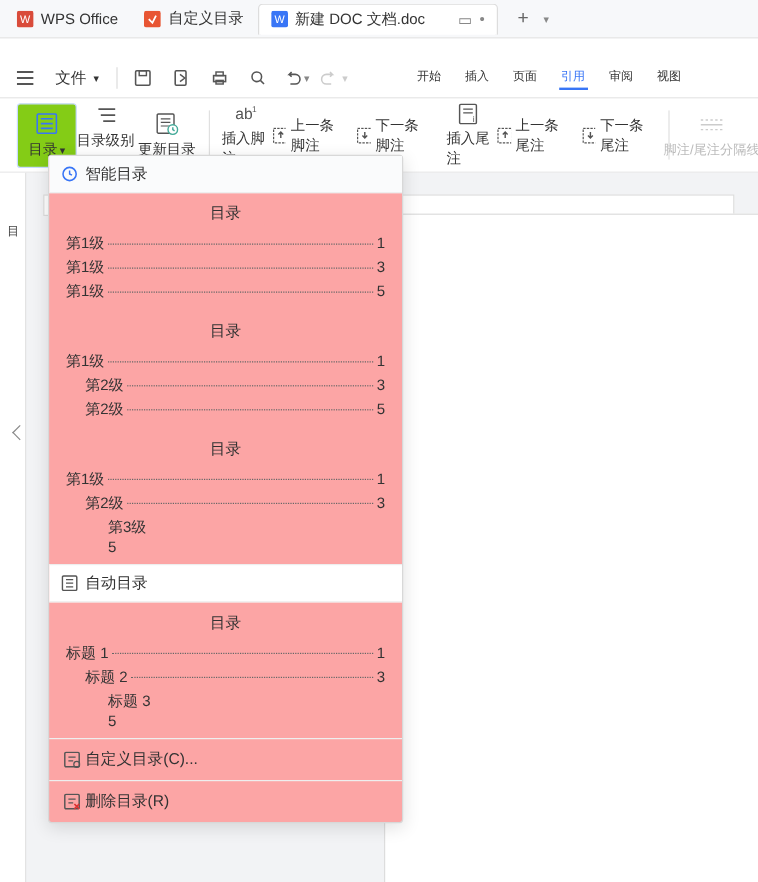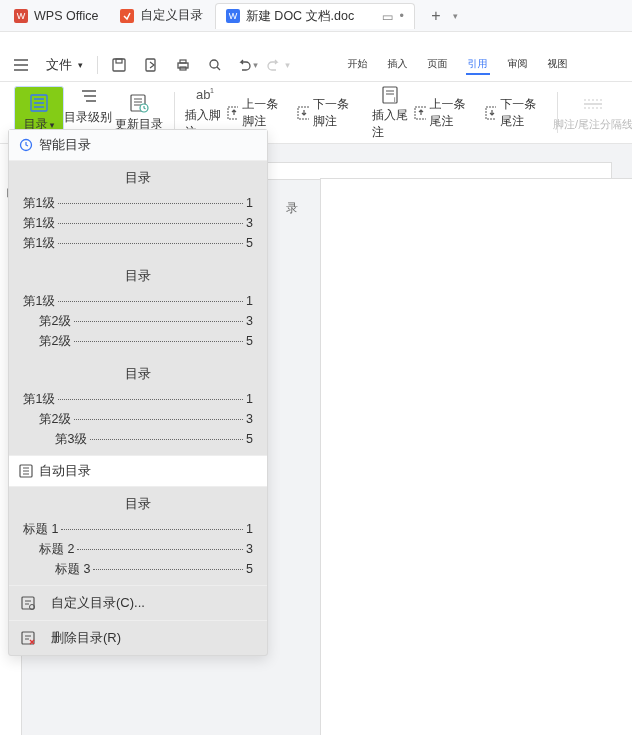--- a/index.html
+++ b/index.html
@@ -22,32 +22,32 @@
     .big-btn .ico { width: 22px; height: 22px; display: flex; align-items: center; justify-content: center; }
     .small-btn { display: flex; align-items: center; gap: 4px; padding: 2px 4px; font-size: 12px; cursor: pointer; color: #333; }
     .small-stack { display: flex; flex-direction: row; gap: 4px; }
     .disabled { color: #bbb; }
     .chev { font-size: 9px; margin-left: 2px; }
     .doc-area { position: relative; background: #e8eaed; height: calc(735px - 32px - 34px - 62px); display: flex; }
     .ruler-v { width: 22px; height: 100%; background: #fff; border-right: 1px solid #ddd; position: relative; font-size: 10px; }
     .page-region { flex: 1; position: relative; background: #f2f3f5; padding: 40px 20px 0 16px; }
     .x-marker { position: absolute; top: 56px; left: 264px; color: #666; font-size: 12px; }
     .ruler-top { position: absolute; top: 18px; left: 14px; right: 20px; height: 18px; background: #fff; border: 1px solid #ddd; }
-    .dropdown { position: absolute; top: 129px; left: 8px; width: 260px; background: #e5e5e5; border: 1px solid #d8d8d8; border-radius: 3px; box-shadow: 0 4px 14px rgba(0,0,0,0.12); z-index: 50; font-size: 13px; color: #333; }
+    .dropdown { position: absolute; top: 129px; left: 40px; width: 296px; background: #fca5a5; border: 1px solid #d8d8d8; border-radius: 3px; box-shadow: 0 4px 14px rgba(0,0,0,0.12); z-index: 50; font-size: 13px; color: #333; }
     .dd-section-header { display: flex; align-items: center; gap: 6px; padding: 6px 10px; border-bottom: 1px solid #eee; background: #fafbfc; }
     .dd-section-header.plain { background: #fff; border-top: 1px solid #eee; }
     .toc-preview { padding: 8px 14px 4px; cursor: pointer; }
     .toc-title { text-align: center; font-size: 13px; margin-bottom: 8px; }
     .toc-line { display: flex; align-items: baseline; font-size: 12.5px; margin: 3px 0; }
     .toc-label { white-space: nowrap; }
     .toc-dots { flex: 1; border-bottom: 1.5px dotted #666; margin: 0 3px; position: relative; top: -3px; }
     .toc-page { white-space: nowrap; }
     .indent1 { padding-left: 16px; }
-    .indent2 { padding-left: 32px; }
-    .dd-action { display: flex; align-items: center; gap: 16px; padding: 8px 12px; cursor: pointer; border-top: 1px solid #eee; }
+    .indent2 { padding-left: 32px; flex-direction: column; }
+    .dd-action { display: flex; align-items: center; gap: 4px; padding: 8px 12px; cursor: pointer; border-top: 1px solid #eee; }
     .dd-action:first-of-type { border-top: none; }
     .hidden-indicator { position: absolute; top: 212px; left: 12px; width: 9px; height: 9px; transform: rotate(45deg); border-left: 1px solid #888; border-bottom: 1px solid #888; }
     .page-stub { position: absolute; left: 298px; top: 34px; width: 320px; height: 680px; background: #fff; border: 1px solid #ddd; }
   </style>
 </head>
 <body>
 
 <div class="tabs-bar">
   <div class="tab">
     <span class="tab-icon">

